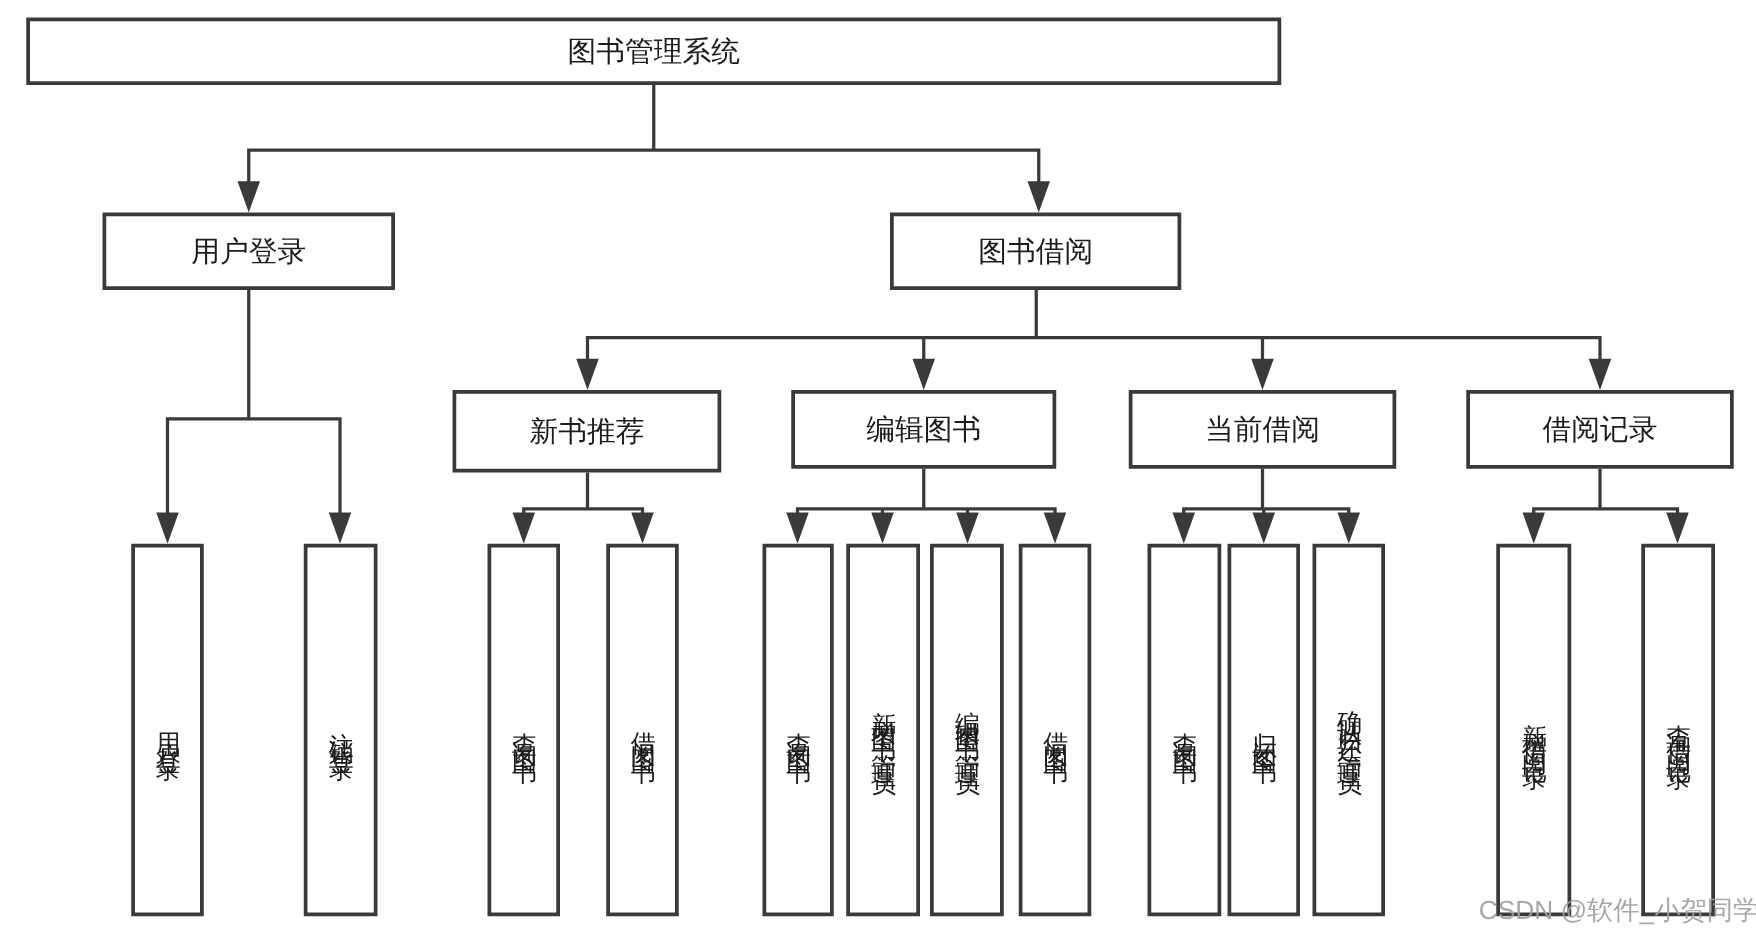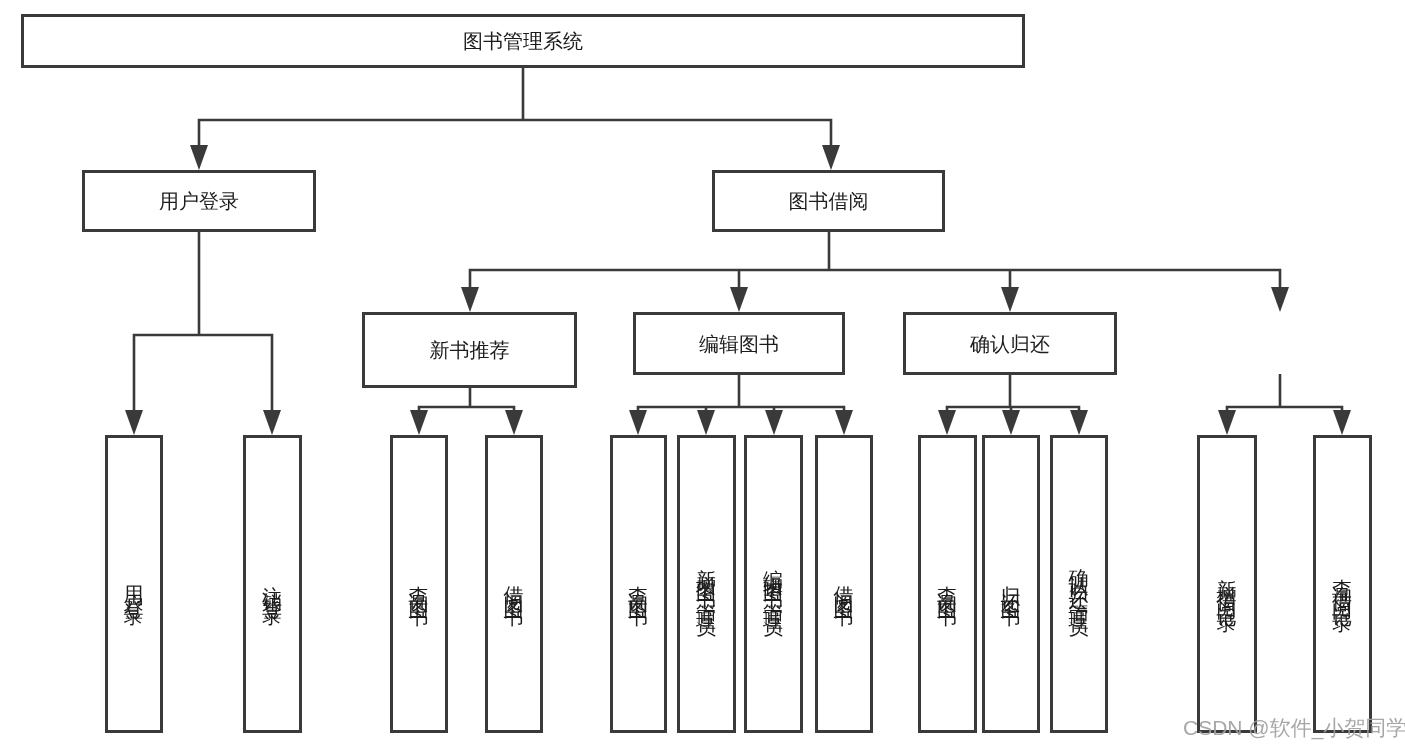--- a/index.html
+++ b/index.html
@@ -15,21 +15,21 @@
     position:absolute;
     box-sizing:border-box;
     background:#ffffff;
     border:3px solid #3a3a3a;
     display:flex;
     align-items:center;
     justify-content:center;
   }
   .node .lbl{
     color:#1c1c1c;
-    font-size:20px;
+    font-size:23px;
     white-space:nowrap;
     line-height:1;
   }
   .node.vertical .lbl{
     writing-mode:vertical-rl;
     text-orientation:mixed;
     font-size:20px;
     letter-spacing:7px;
     white-space:normal;
   }
@@ -96,28 +96,31 @@
     <span class="lbl">图书管理系统</span>
   </div>
 
   <div class="node" style="left:82px;top:170px;width:234px;height:62px">
     <span class="lbl">用户登录</span>
   </div>
   <div class="node" style="left:712px;top:170px;width:233px;height:62px">
     <span class="lbl">图书借阅</span>
   </div>
 
-  <div class="node" style="left:362px;top:312px;width:215px;height:76px">
+  <div class="node" style="left:362px;top:312px;width:215px;height:66px">
     <span class="lbl">新书推荐</span>
   </div>
   <div class="node" style="left:633px;top:312px;width:212px;height:63px">
     <span class="lbl">编辑图书</span>
   </div>
   <div class="node" style="left:903px;top:312px;width:214px;height:63px">
-    <span class="lbl">确认归还</span>
+    <span class="lbl">当前借阅</span>
+  </div>
+  <div class="node" style="left:1173px;top:312px;width:214px;height:63px">
+    <span class="lbl">借阅记录</span>
   </div>
 
   <div class="node vertical" style="left:105px;top:435px;width:58px;height:298px">
     <span class="lbl">用户登录</span>
   </div>
   <div class="node vertical" style="left:243px;top:435px;width:59px;height:298px">
     <span class="lbl">注销登录</span>
   </div>
 
   <div class="node vertical" style="left:390px;top:435px;width:58px;height:298px">

